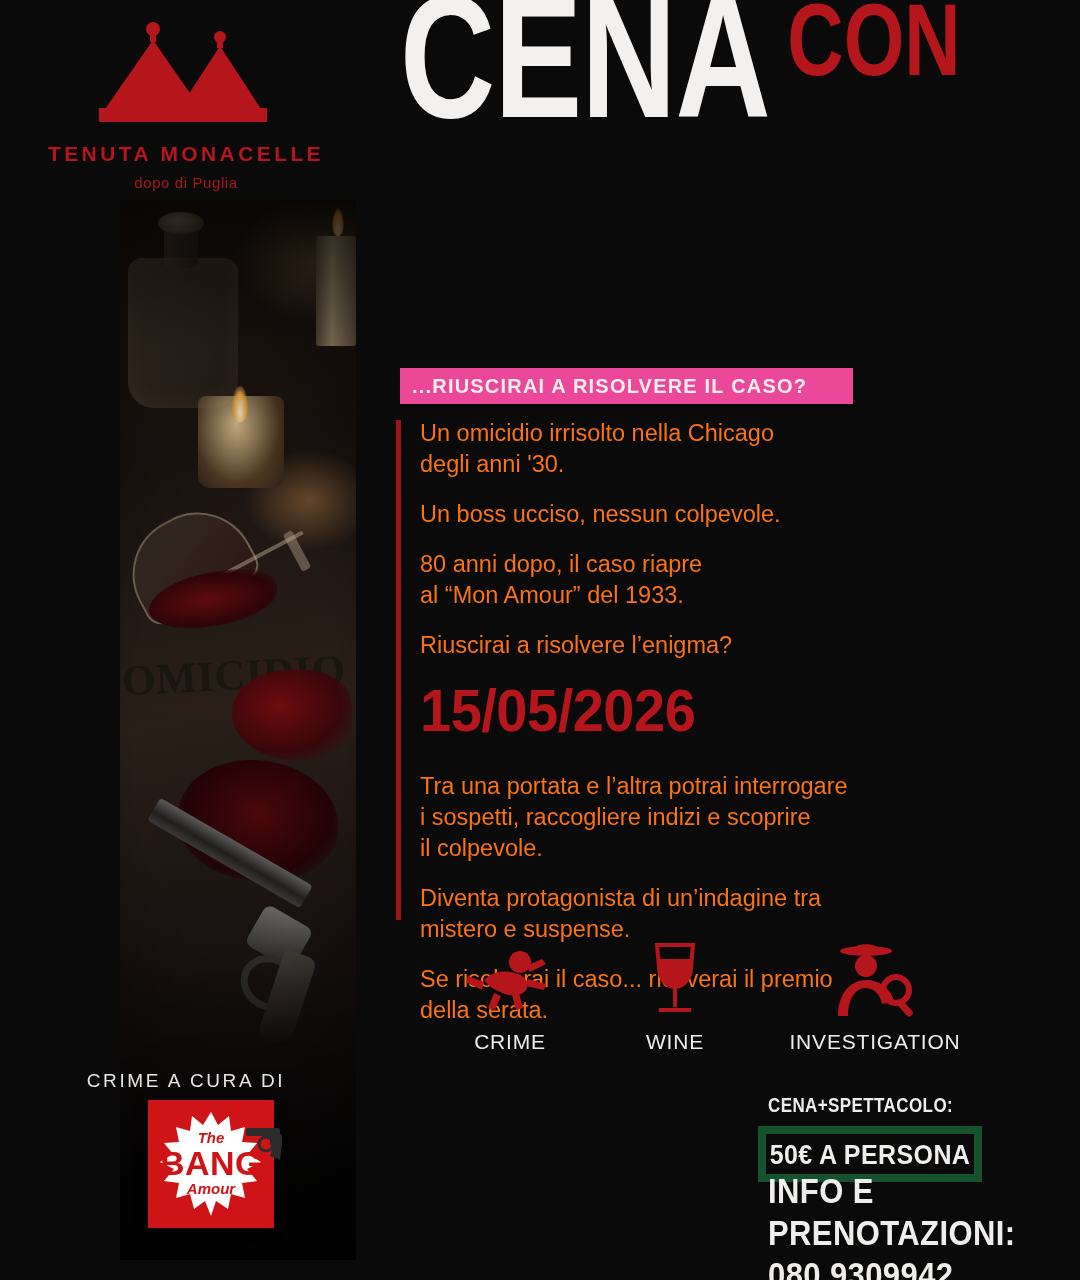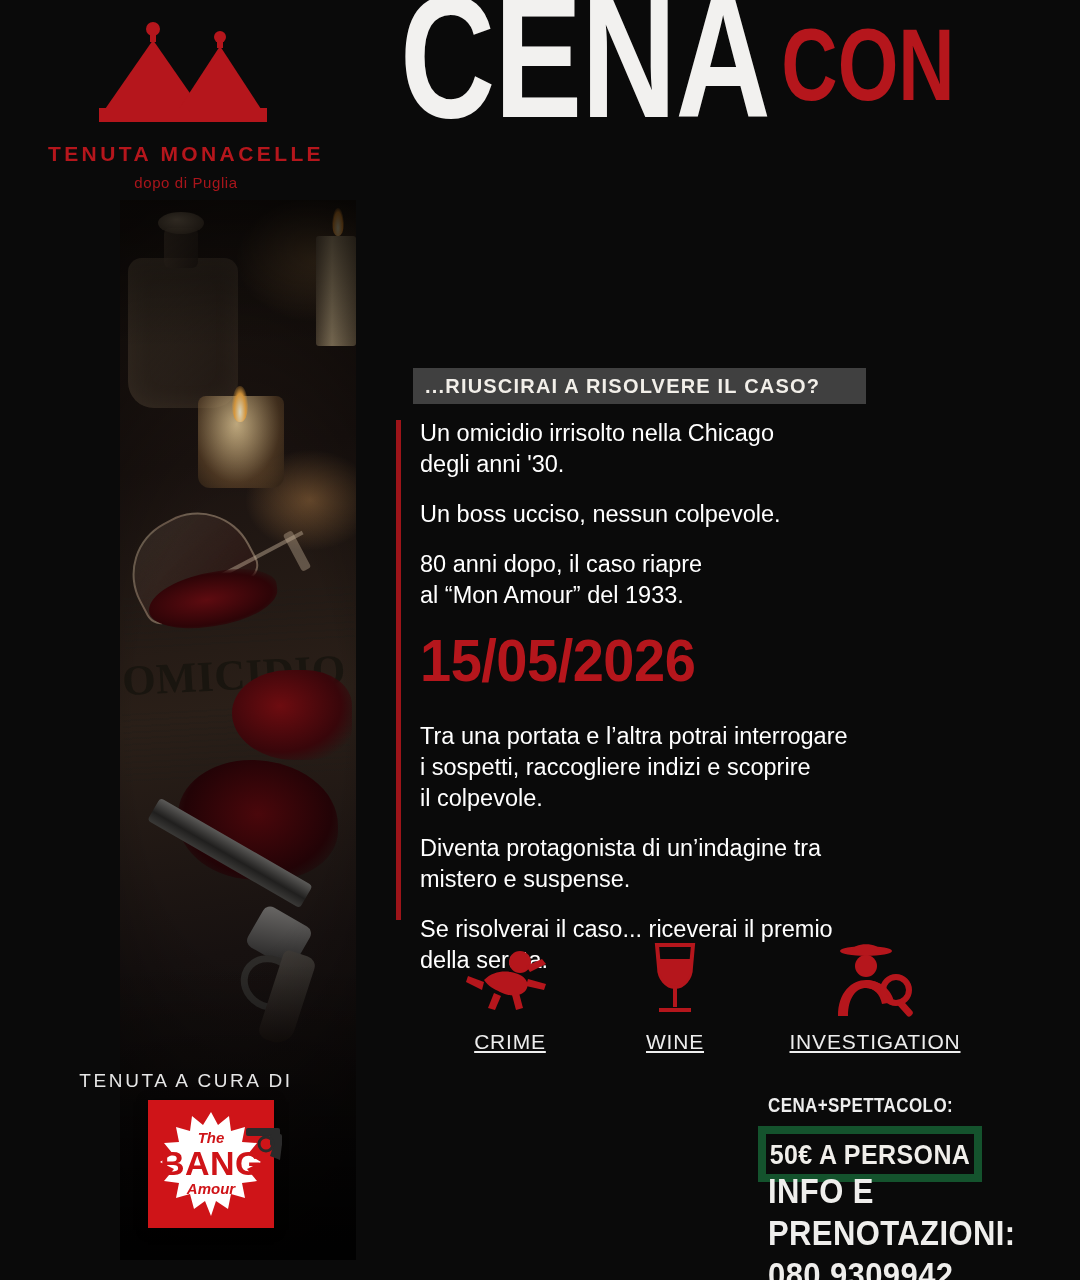--- a/index.html
+++ b/index.html
@@ -265,22 +265,22 @@
     width: 708px; height: 1280px;
   }
 
   #title-block {
     position: absolute;
     left: 28px; top: 18px;
     width: 660px;
   }
   #title-row1 {
     display: flex;
-    align-items: center;
-    gap: 0;
+    align-items: flex-start;
+    gap: 6px;
   }
   .big-title {
     font-family: "Liberation Sans", sans-serif;
     font-weight: 700;
     color: #f2f1ef;
     font-size: 136px;
     line-height: 0.82;
     letter-spacing: -1px;
     transform: scaleY(1.28) scaleX(0.97);
     transform-origin: left bottom;
@@ -294,23 +294,23 @@
     font-size: 78px;
     line-height: 0.8;
     transform: scaleY(1.3);
     transform-origin: left bottom;
     white-space: nowrap;
   }
   #title-row2 { margin-top: 40px; }
 
   #subtitle-bar {
     position: absolute;
-    left: 41px; top: 368px;
+    left: 28px; top: 368px;
     width: 453px; height: 36px;
-    background: #404040;
+    background: #ec4899;
     display: flex;
     align-items: center;
   }
   #subtitle-text {
     padding-left: 12px;
     font-size: 20px;
     font-weight: 700;
     letter-spacing: 1.2px;
     color: #f2efe9;
     white-space: nowrap;
@@ -325,21 +325,21 @@
   }
 
   #body-block {
     position: absolute;
     left: 48px; top: 418px;
     width: 640px;
   }
   .para {
     font-size: 23.5px;
     line-height: 1.32;
-    color: #ffffff;
+    color: #f97316;
     margin-bottom: 19px;
     font-weight: 400;
   }
   #date-line {
     font-family: "Liberation Sans", sans-serif;
     font-weight: 700;
     font-size: 56px;
     letter-spacing: -0.5px;
     color: #b5161c;
     margin: 18px 0 26px 0;
@@ -347,21 +347,20 @@
     transform-origin: left bottom;
   }
 
   
   #icons-row {
     position: absolute;
     left: 48px; top: 940px;
     width: 620px;
     display: flex;
     align-items: flex-end;
-    text-decoration: underline;
   }
   .icon-item {
     display: flex;
     flex-direction: column;
     align-items: center;
   }
   .icon-glyph { height: 78px; display: flex; align-items: center; justify-content: center; }
   .icon-label {
     margin-top: 12px;
     font-size: 21px;
@@ -458,21 +457,21 @@
       <div class="ph-layer" id="spill"></div>
       <div class="ph-layer" id="blood1"></div>
       <div class="ph-layer" id="blood2"></div>
       <div class="ph-layer" id="gun-barrel"></div>
       <div class="ph-layer" id="gun-cyl"></div>
       <div class="ph-layer" id="gun-guard"></div>
       <div class="ph-layer" id="gun-grip"></div>
       <div class="ph-layer" id="ph-vignette"></div>
     </div>
 
-    <div id="serata-label">TENUTA A CURA DI</div>
+    <div id="serata-label">CRIME A CURA DI</div>
 
     <div id="bang-wrap">
       <div id="bang-card"></div>
       <svg id="bang-star" viewBox="0 0 108 104">
         <polygon fill="#ffffff" points="54,0 61,13 72,4 74,19 88,15 85,30 100,31 91,42 104,50 90,57 100,69 85,71 88,86 74,82 71,97 59,89 54,104 48,89 37,97 33,82 19,86 22,71 7,69 17,57 3,50 16,42 7,31 22,30 19,15 33,19 35,4 46,13"></polygon>
       </svg>
       <div id="bang-text">
         <div class="t1">The</div>
         <div class="t2">BANG</div>
         <div class="t3">Amour</div>
@@ -502,20 +501,21 @@
     </div>
 
     <div id="red-rule"></div>
 
     <div id="body-block">
       <div class="para" style="white-space:pre-line">Un omicidio irrisolto nella Chicago
 degli anni '30.</div>
       <div class="para" style="white-space:pre-line">Un boss ucciso, nessun colpevole.</div>
       <div class="para" style="white-space:pre-line">80 anni dopo, il caso riapre
 al “Mon Amour” del 1933.</div>
+      <div class="para" style="white-space:pre-line">Riuscirai a risolvere l’enigma?</div>
 
       <div id="date-line">15/05/2026</div>
 
       <div class="para" style="white-space:pre-line">Tra una portata e l’altra potrai interrogare
 i sospetti, raccogliere indizi e scoprire
 il colpevole.</div>
       <div class="para" style="white-space:pre-line">Diventa protagonista di un’indagine tra
 mistero e suspense.</div>
       <div class="para" style="white-space:pre-line">Se risolverai il caso... riceverai il premio
 della serata.</div>

